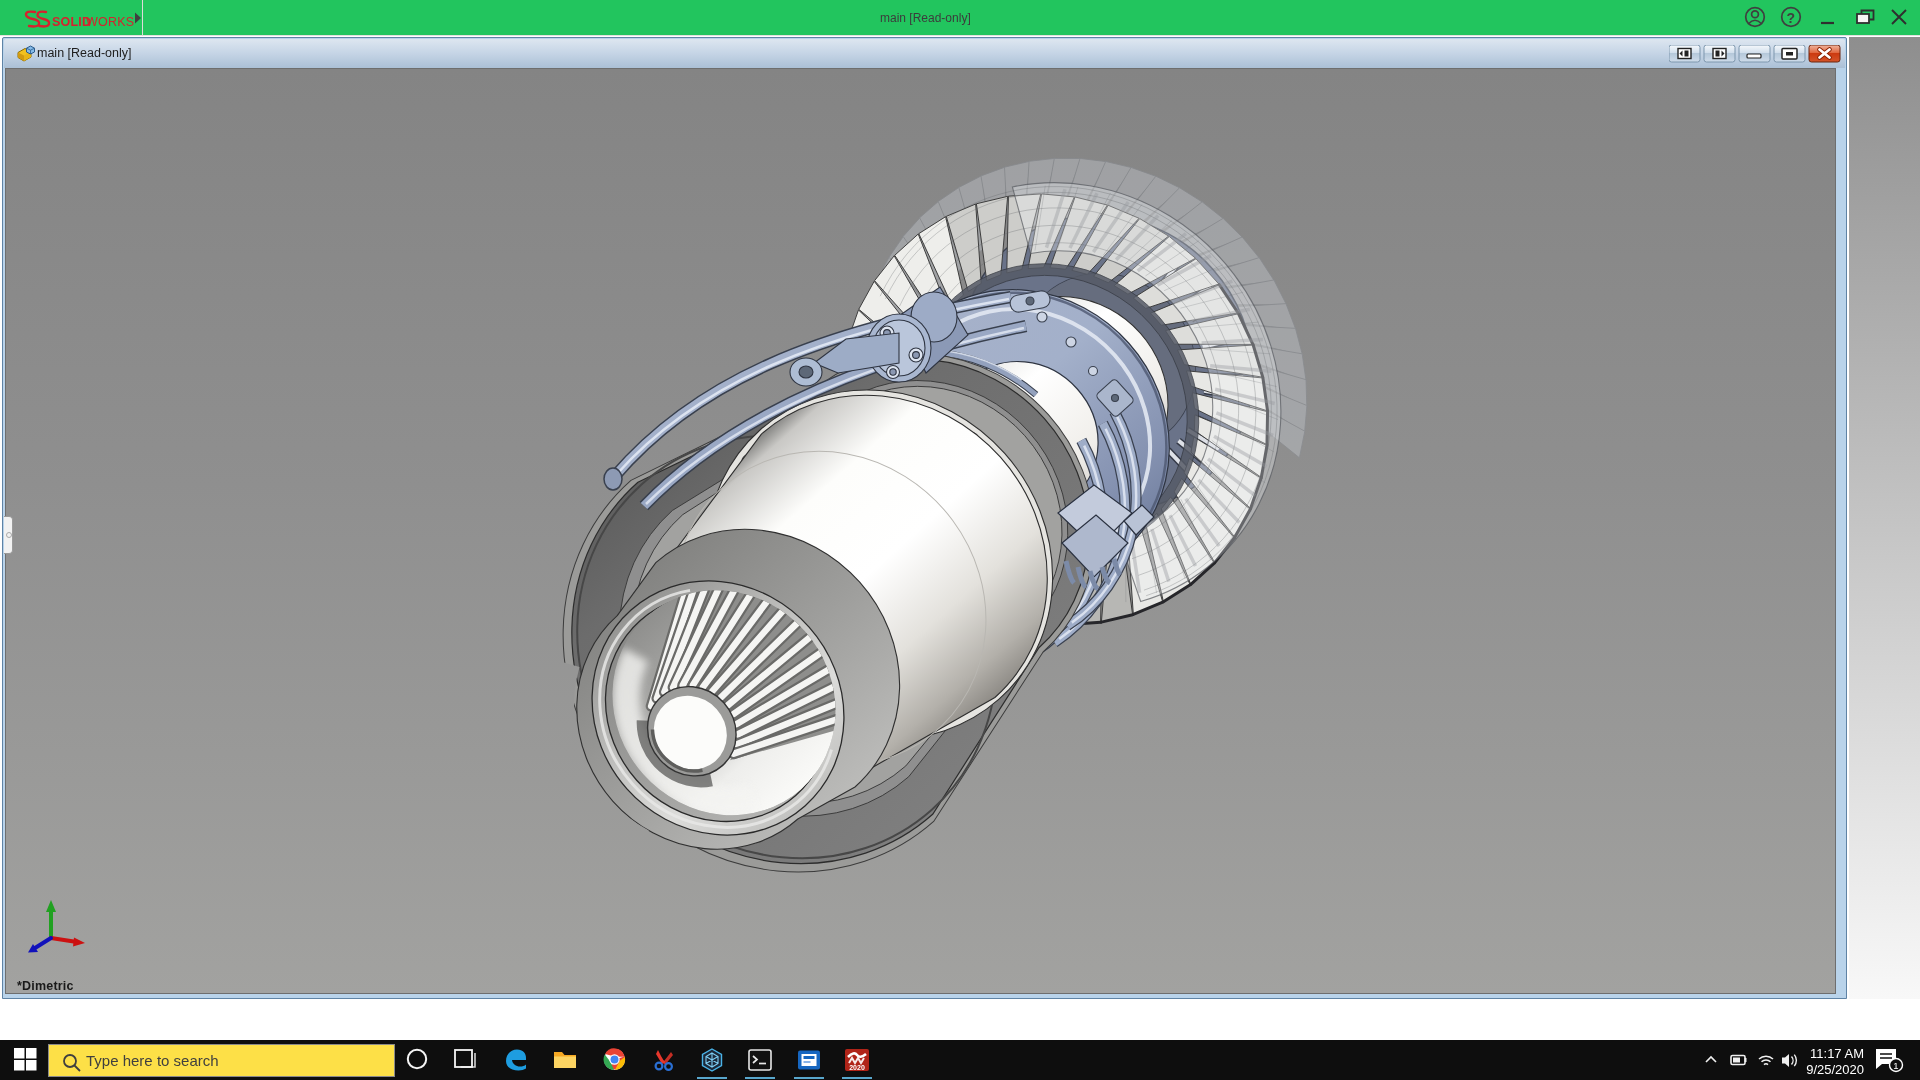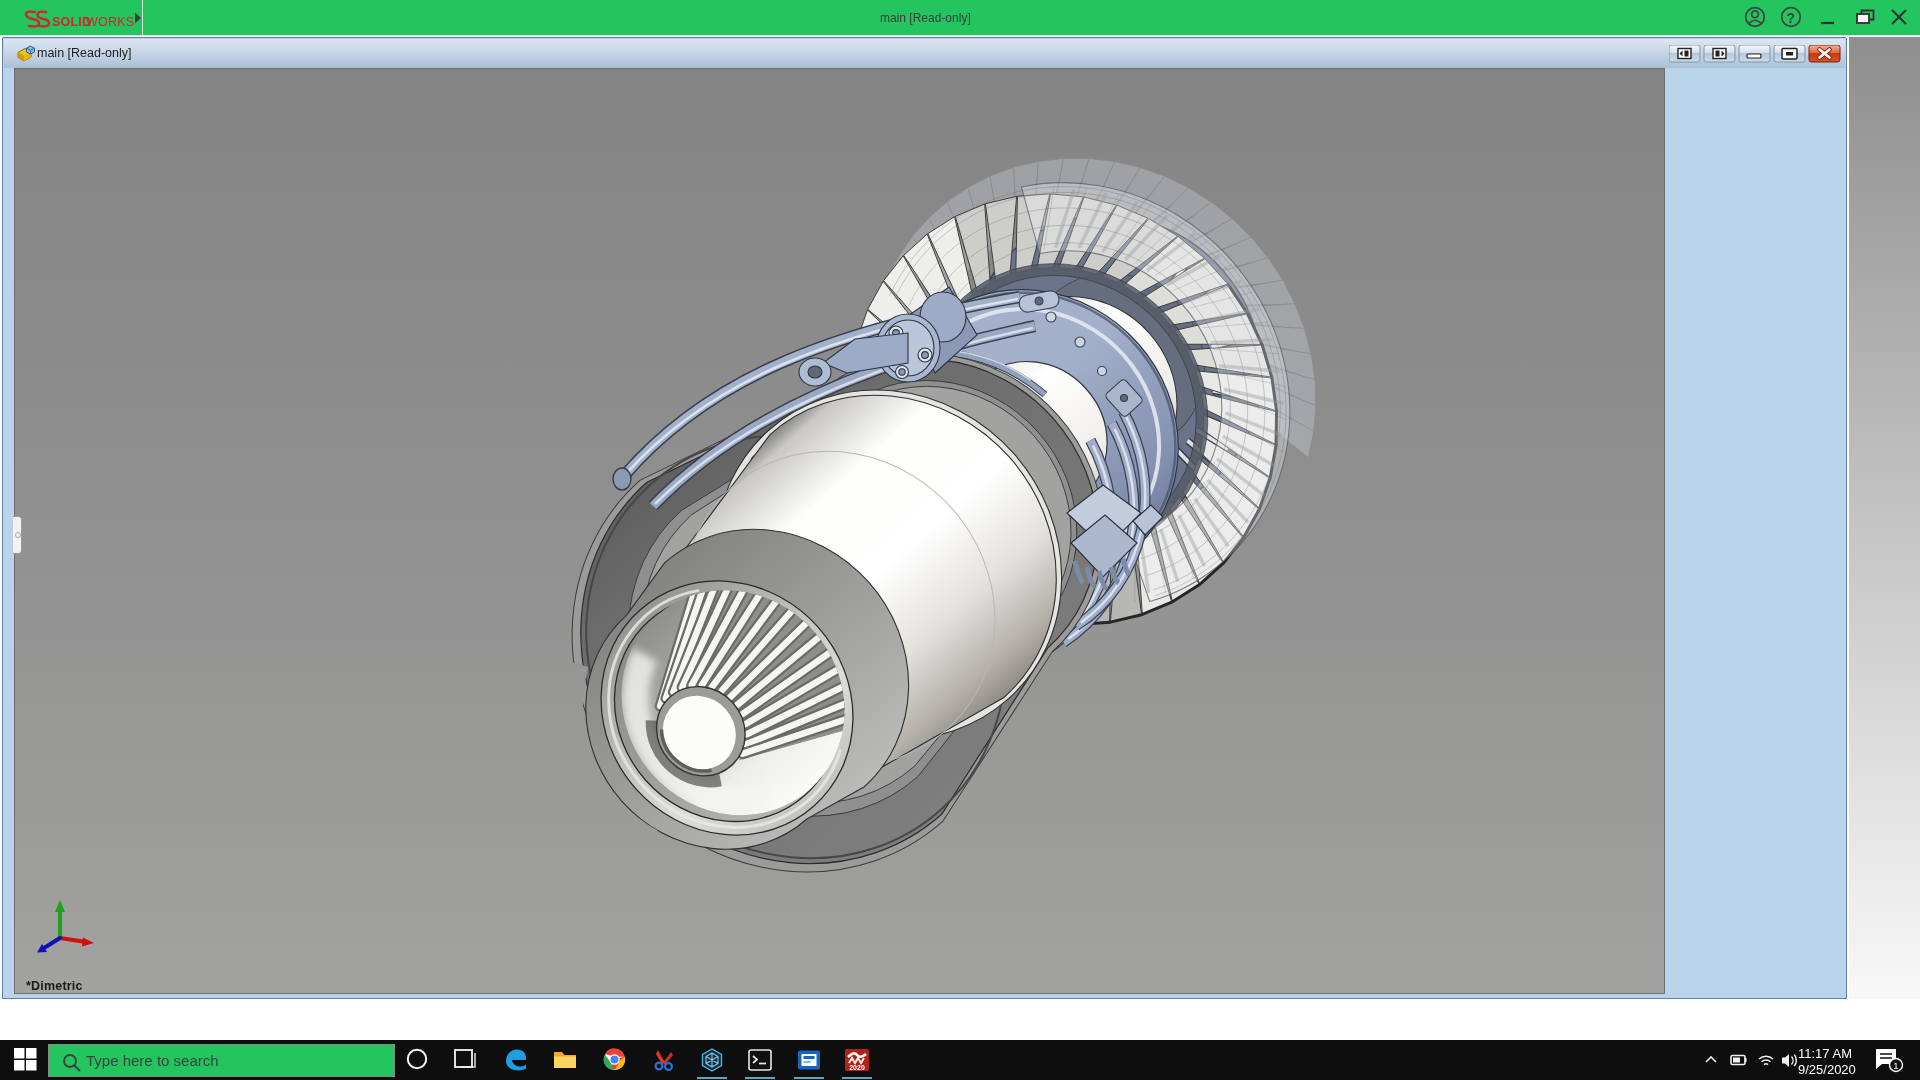--- a/index.html
+++ b/index.html
@@ -2,29 +2,29 @@
 <html><head><meta charset="utf-8"><title>main [Read-only]</title>
 <style>
 *{margin:0;padding:0;box-sizing:border-box}
 html,body{width:1920px;height:1080px;overflow:hidden;font-family:"Liberation Sans",sans-serif;background:#fff}
 #topbar{position:absolute;left:0;top:0;width:1920px;height:36px;background:#22c55e;border-bottom:1px solid #e2e0de}
 #appname{position:absolute;left:880px;top:11px;font-size:12px;color:#3c3c3c}
 #rightpane{position:absolute;left:1849px;top:37px;width:71px;height:962px;background:linear-gradient(#8e8e8e, #c9c9c9 55%, #f8f8f8)}
 #docwin{position:absolute;left:2px;top:37px;width:1845px;height:962px;background:#b9d3ea;border:1px solid #5f83a5;border-radius:2px 2px 0 0}
 #doctitle{position:absolute;left:1px;top:1px;width:1841px;height:29px;background:linear-gradient(#dde6f0,#c6d5e6 48%,#abc0d6);border-radius:2px 2px 0 0}
 #doctitle .txt{position:absolute;left:33px;top:7px;font-size:12.5px;color:#1d1d1d}
-#viewport{position:absolute;left:11px;top:30px;width:1651px;height:926px;background:linear-gradient(#848484,#8f8f8f 45%,#a2a2a0);outline:1px solid #6e6e6e;outline-offset:-1px}
+#viewport{position:absolute;left:2px;top:30px;width:1831px;height:926px;background:linear-gradient(#848484,#8f8f8f 45%,#a2a2a0);outline:1px solid #6e6e6e;outline-offset:-1px}
 #dimetric{position:absolute;left:12px;top:911px;font-size:12.5px;font-weight:bold;color:#1a1a1a;letter-spacing:0.2px}
 #lefttab{position:absolute;left:-1px;top:448px;width:9px;height:38px;background:#f2f2f2;border:1px solid #9a9a9a;border-left:none;border-radius:0 4px 4px 0}
 #lefttab:after{content:"";position:absolute;left:2px;top:15px;width:4px;height:4px;border:1px solid #aaa;border-radius:50%}
 #taskbar{position:absolute;left:0;top:1040px;width:1920px;height:40px;background:#0e0e0e}
-#search{position:absolute;left:48px;top:1044px;width:347px;height:33px;background:#22c55e;border:1px solid #8a8a8a;color:#454545;font-size:15px}
+#search{position:absolute;left:48px;top:1044px;width:347px;height:33px;background:#fde047;border:1px solid #8a8a8a;color:#454545;font-size:15px}
 #search span{position:absolute;left:37px;top:7px}
 #search span{position:absolute;left:37px;top:7px;color:#3f3f3f}
-.tbtxt{position:absolute;color:#fff;font-size:13px;text-align:left;width:66px}
+.tbtxt{position:absolute;color:#fff;font-size:13px;text-align:right;width:66px}
 </style></head>
 <body>
 <div id="topbar">
     <svg style="position:absolute;left:22px;top:7px" width="120" height="24" viewBox="0 0 120 24">
 <g fill="none" stroke="#d6222e" stroke-width="2.4" stroke-linecap="round">
 <path d="M 13,5 q -9,-1.5 -9,2.5 q 0,3 7,4.5 q 7,1.5 6,5 q -1,3.5 -10,2"></path>
 <path d="M 24,5 q -8,-1.5 -8.5,2.5 q -0.5,3 6,4.5 q 6.5,1.5 5.5,5 q -1,3.5 -9.5,2"></path>
 </g>
 <text x="30" y="18.5" font-family="Liberation Sans" font-size="12.5" font-weight="bold" fill="#d6222e" letter-spacing="0.2">SOLID</text>
 <text x="64" y="18.5" font-family="Liberation Sans" font-size="12.5" fill="#d6222e" letter-spacing="0.2">WORKS</text>

